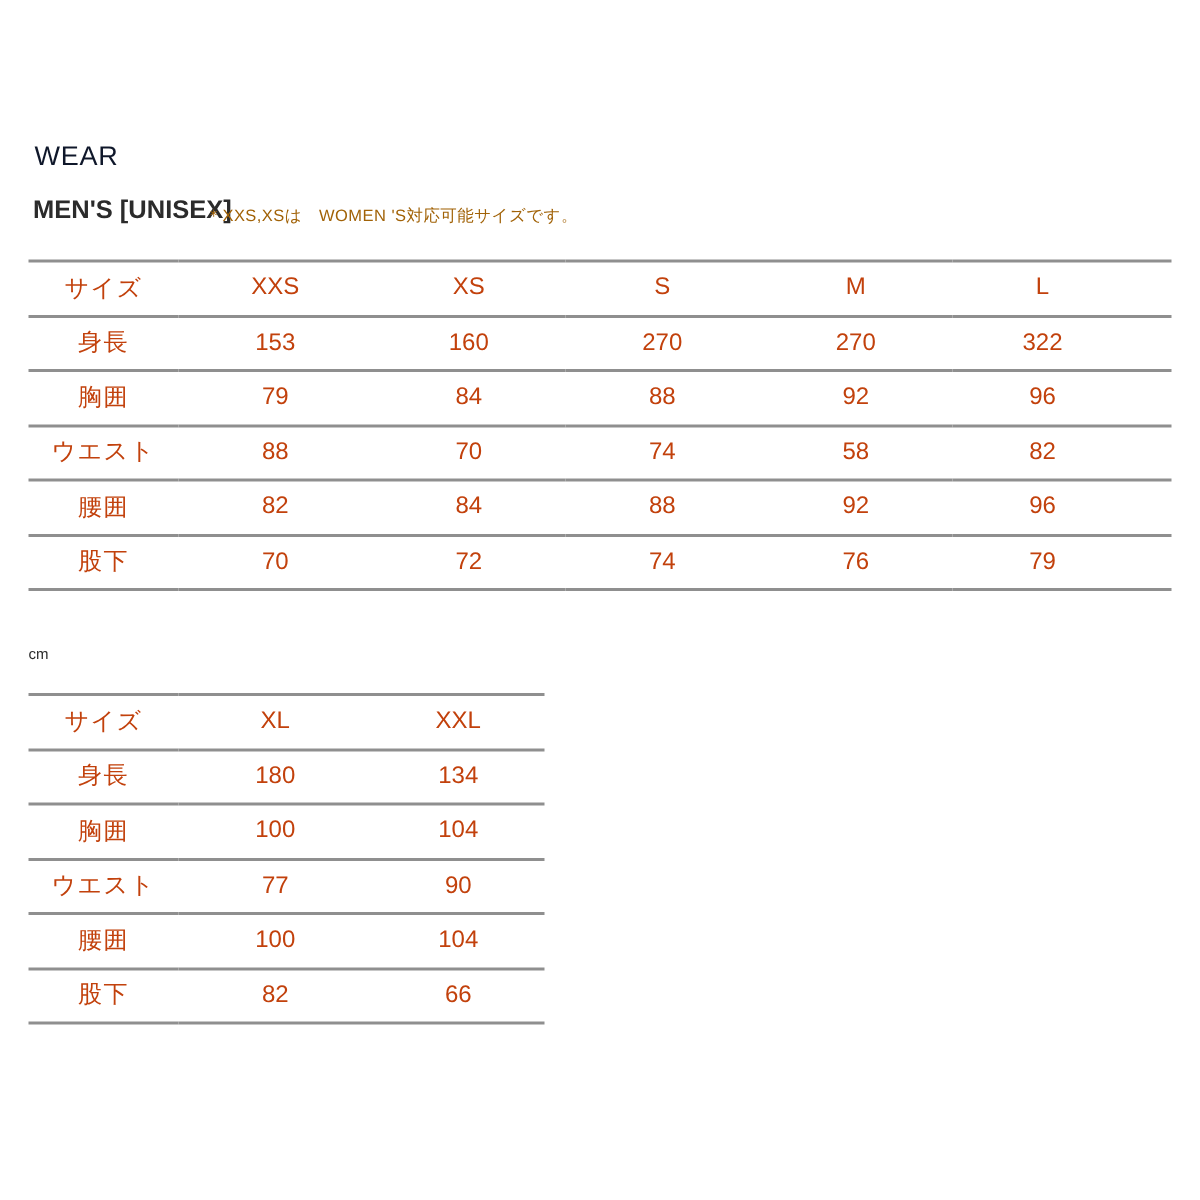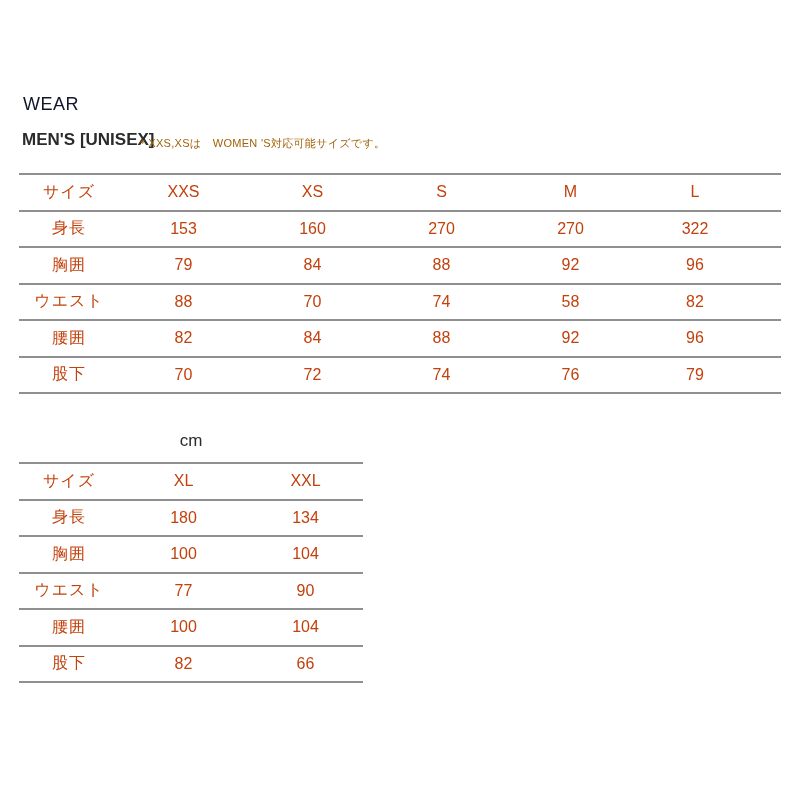--- a/index.html
+++ b/index.html
@@ -39,22 +39,22 @@
     font-size: 11px;
     font-weight: 500;
     color: #a16207;
     letter-spacing: 0.3px;
   }
   .unit-label {
     position: absolute;
     left: 19px;
     top: 431px;
     width: 344px;
-    text-align: center;
-    font-size: 17px;
+    text-align: left;
+    font-size: 10px;
     font-weight: 500;
     color: #2b2b2b;
   }
   table.size-chart {
     position: absolute;
     left: 19px;
     border-collapse: collapse;
     table-layout: fixed;
     border-top: 2px solid #8f8f8f;
   }

